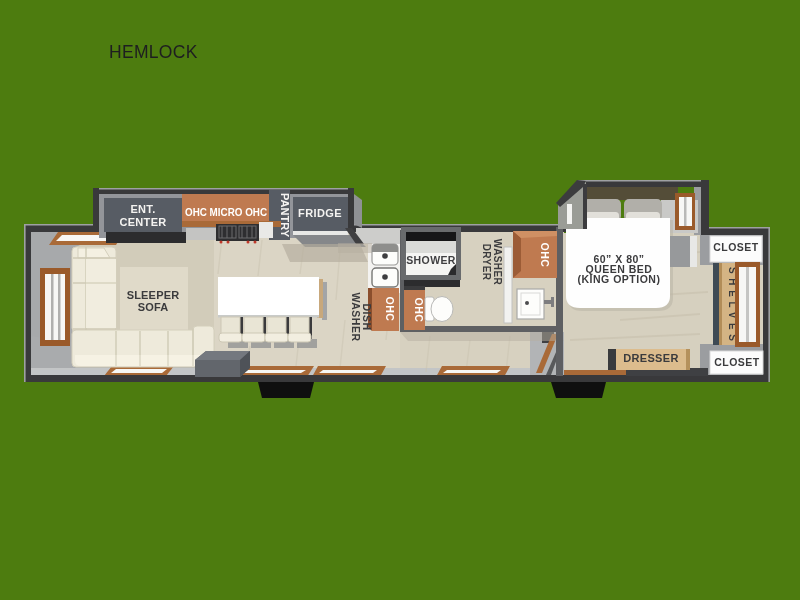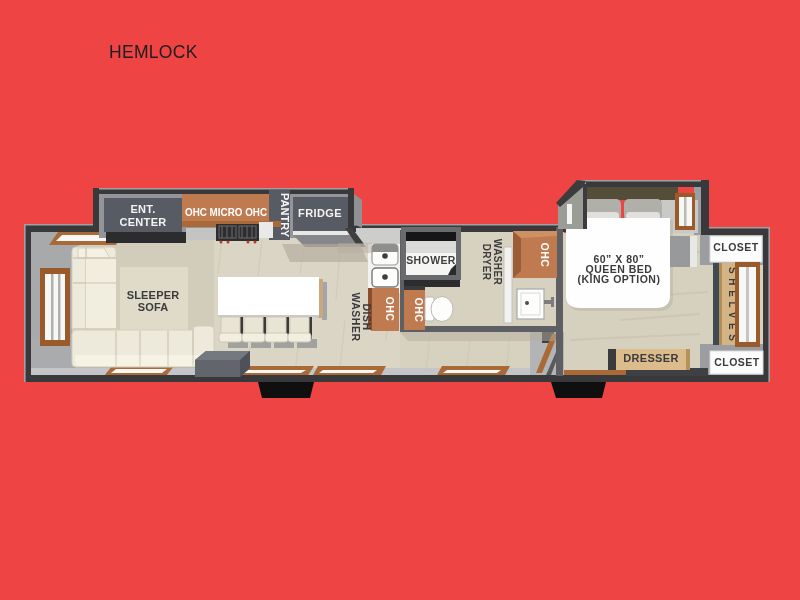--- a/index.html
+++ b/index.html
@@ -1,16 +1,16 @@
 <!DOCTYPE html>
 <html><head>
 <meta charset="utf-8">
 <style>
   html,body{margin:0;padding:0;background:#ffffff;}
-  #page{position:relative;width:800px;height:600px;background:#ef4444;overflow:hidden;
+  #page{position:relative;width:800px;height:600px;background:#4d7c0f;overflow:hidden;
         font-family:"Liberation Sans", sans-serif;}
   svg text{font-family:"Liberation Sans", sans-serif;}
 </style>
 </head>
 <body>
 <div id="page">
 
 <div style="position:absolute;left:109px;top:42px;font-size:17.5px;color:#1e1e20;letter-spacing:0.3px;">HEMLOCK</div>
 <svg width="800" height="600" viewBox="0 0 800 600" style="position:absolute;left:0;top:0;">
 

